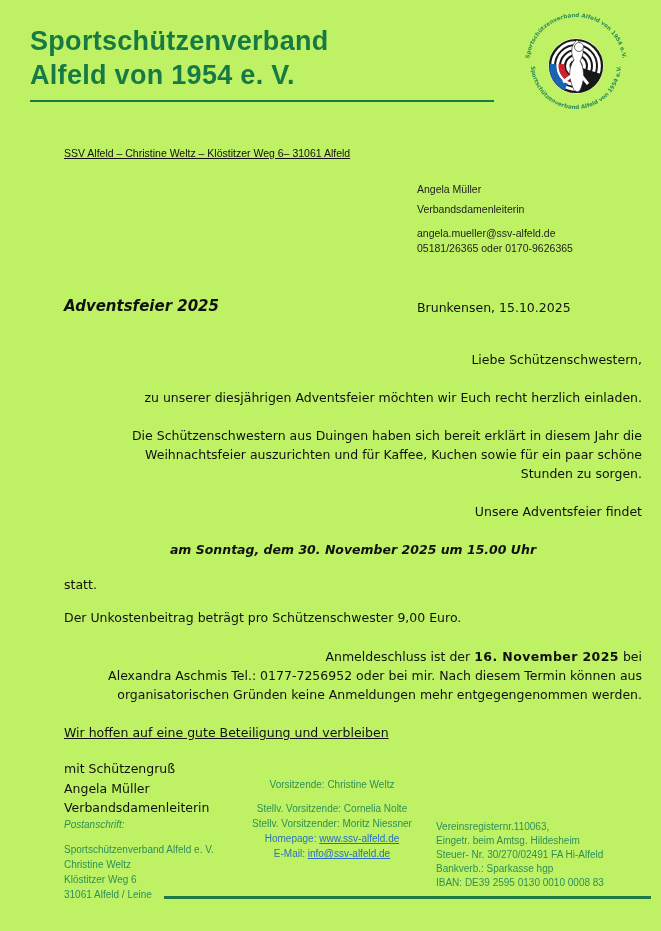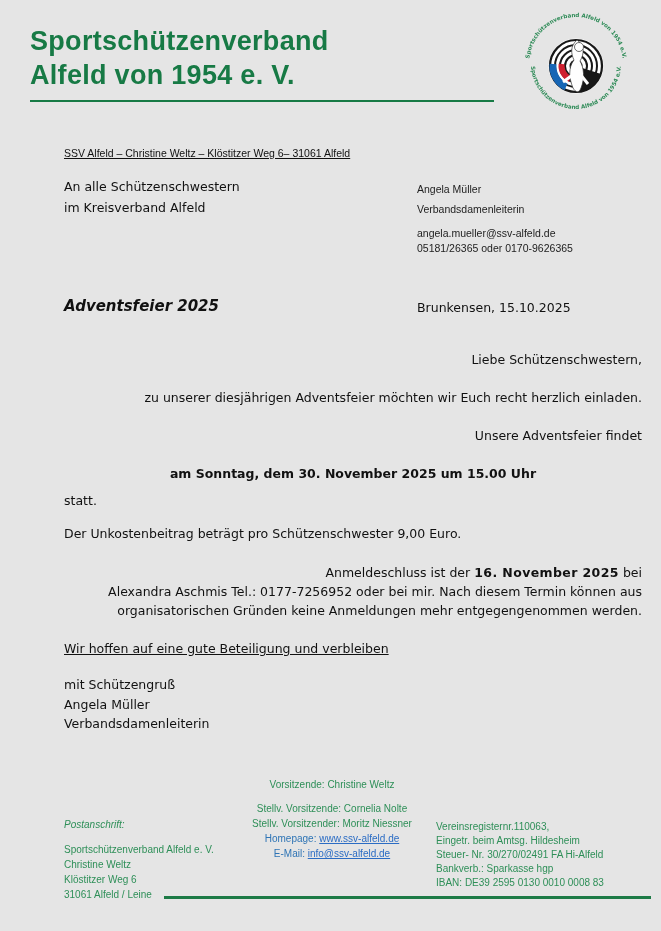--- a/index.html
+++ b/index.html
@@ -1,16 +1,16 @@
 <!DOCTYPE html>
 <html lang="de"><head>
 <meta charset="utf-8">
 <style>
   html,body{margin:0;padding:0;background:#ffffff;}
-  .sheet{position:relative;width:661px;height:931px;background:#e5e5e5;overflow:hidden;
+  .sheet{position:relative;width:661px;height:931px;background:#bef264;overflow:hidden;
          font-family:"Liberation Sans",sans-serif;color:#1a1a1a;}
 
   
   .org-title{position:absolute;left:30px;top:24px;font-size:27px;line-height:34px;
              font-weight:bold;color:#177a45;letter-spacing:.3px;}
   .header-rule{position:absolute;left:30px;top:100px;width:464px;height:2px;background:#177a45;}
   .logo{position:absolute;left:516px;top:6px;width:120px;height:112px;}
 
   
   .sender-line{position:absolute;left:64px;top:147px;font-size:10.5px;
@@ -23,21 +23,21 @@
   
   .subject{position:absolute;left:64px;top:297px;font-size:15px;font-weight:bold;
            font-style:italic;color:#111;}
   .dateline{position:absolute;left:417px;top:300px;font-size:12.5px;color:#111;}
 
   
   .body{position:absolute;left:64px;top:350px;width:578px;font-size:12.5px;
         line-height:19px;color:#111;}
   .body .para{margin:0 0 19px 0;text-align:right;}
   .body .line{white-space:nowrap;}
-  .event{text-align:center;font-weight:bold;margin:8px;}
+  .event{text-align:center;font-weight:bold;font-style:italic;margin:16px;}
   .statt{margin:0 0 14px 0;}
   .fee{margin:0 0 20px 0;}
   .deadline b{font-weight:bold;letter-spacing:.4px;}
   .hope{margin:0 0 17px 0;text-decoration:underline;}
   .closing div{line-height:19.5px;}
 
   
   .footer{font-size:10px;color:#2e8f58;}
   .f-col1{position:absolute;left:64px;top:817px;line-height:15px;}
   .f-col1 .f-head{margin-bottom:10px;font-style:italic;}
@@ -84,40 +84,41 @@
     <text font-family="DejaVu Sans, sans-serif" font-size="5.6" font-weight="bold" fill="#2e8b57" text-anchor="middle">
       <textPath href="#lt" startOffset="50%">Sportschützenverband Alfeld von 1954 e.V.</textPath>
     </text>
     <text font-family="DejaVu Sans, sans-serif" font-size="5.6" font-weight="bold" fill="#2e8b57" text-anchor="middle">
       <textPath href="#lb" startOffset="50%">Sportschützenverband Alfeld von 1954 e.V.</textPath>
     </text>
   </svg>
 
   <div class="sender-line">SSV Alfeld – Christine Weltz – Klöstitzer Weg 6– 31061 Alfeld</div>
 
-  <div class="recipient hand">
-    <div>An alle Schützenschwestern</div>
-    <div>im Kreisverband Alfeld</div>
-  </div>
 
   <div class="contact-a">
     <div>Angela Müller</div>
     <div>Verbandsdamenleiterin</div>
   </div>
   <div class="contact-b">
     <div>angela.mueller@ssv-alfeld.de</div>
     <div>05181/26365 oder 0170-9626365</div>
   </div>
 
   <div class="subject hand">Adventsfeier 2025</div>
   <div class="dateline hand">Brunkensen, 15.10.2025</div>
 
   <div class="body hand">
     <div class="para">Liebe Schützenschwestern,</div>
     <div class="para line">zu unserer diesjährigen Adventsfeier möchten wir Euch recht herzlich einladen.</div>
+    <div class="para">
+      <div class="line">Die Schützenschwestern aus Duingen haben sich bereit erklärt in diesem Jahr die</div>
+      <div class="line">Weihnachtsfeier auszurichten und für Kaffee, Kuchen sowie für ein paar schöne</div>
+      <div class="line">Stunden zu sorgen.</div>
+    </div>
     <div class="para">Unsere Adventsfeier findet</div>
     <div class="event">am Sonntag, dem 30. November 2025 um 15.00 Uhr</div>
     <div class="statt">statt.</div>
     <div class="fee line">Der Unkostenbeitrag beträgt pro Schützenschwester 9,00 Euro.</div>
     <div class="para deadline">
       <div class="line"><span>Anmeldeschluss ist der </span><b>16. November 2025</b><span> bei</span></div>
       <div class="line">Alexandra Aschmis Tel.: 0177-7256952 oder bei mir. Nach diesem Termin können aus</div>
       <div class="line">organisatorischen Gründen keine Anmeldungen mehr entgegengenommen werden.</div>
     </div>
     <div class="hope line">Wir hoffen auf eine gute Beteiligung und verbleiben</div>

